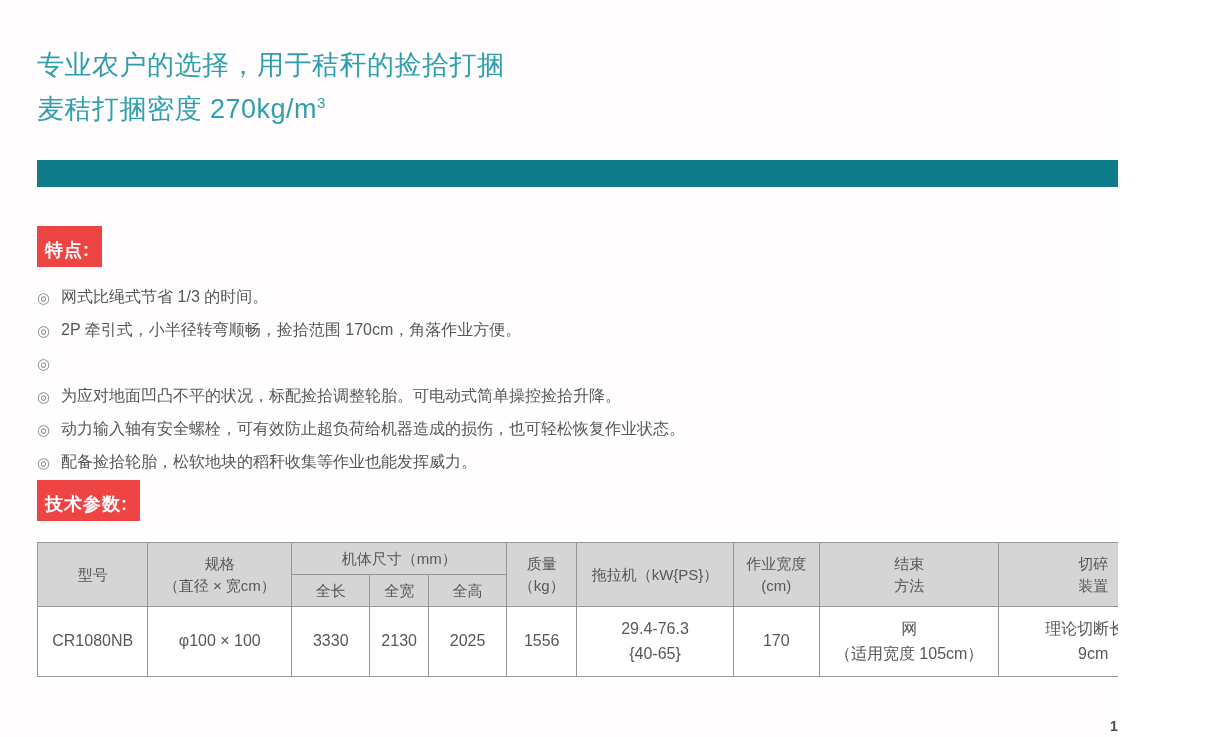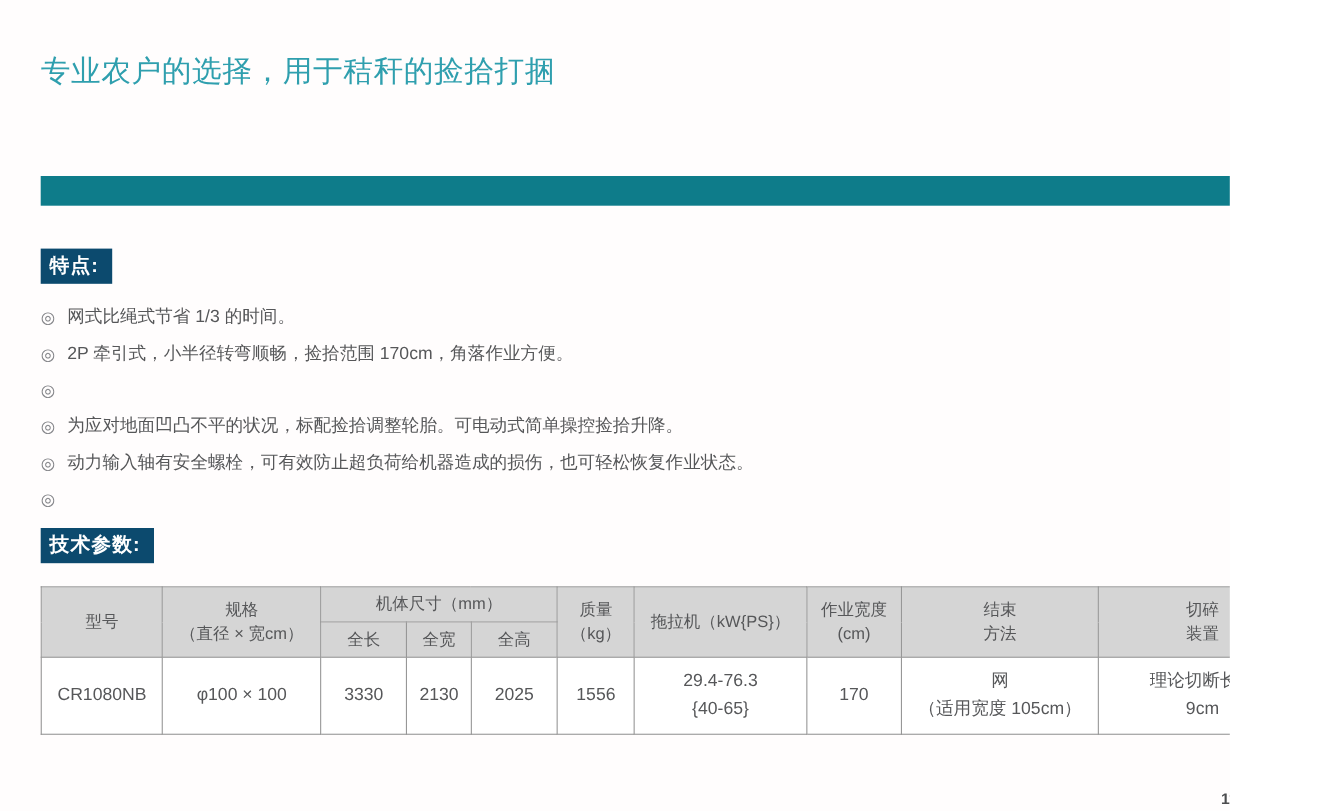--- a/index.html
+++ b/index.html
@@ -10,21 +10,21 @@
     font-family:"Liberation Sans","DejaVu Sans",sans-serif;
     color:#565759;
     text-decoration:underline;
   }
   
   .title-block { position:absolute; left:37px; top:46px; color:#2f9fae; font-size:27px; line-height:38px; letter-spacing:0.5px; }
   .title-block sup { font-size:15px; }
   
   .teal-band { position:absolute; left:37px; top:160px; width:1151px; height:27px; background:#0e7c8a; }
   
-  .sec-heading { display:inline-block; background:#0c4a6e; color:#ffffff; font-weight:bold; font-size:18px; padding:3px 12px 5px 8px; letter-spacing:1px; }
+  .sec-heading { display:inline-block; background:#ef4444; color:#ffffff; font-weight:bold; font-size:18px; padding:12px 12px 5px 8px; letter-spacing:1px; }
   .features { position:absolute; left:37px; top:226px; width:1000px; }
   .bullets { list-style:none; margin-top:14px; font-size:16px; color:#565759; }
   .bullets li { height:33px; display:flex; align-items:center; }
   .bullet-icon { color:#85868a; font-size:15px; margin-right:11px; }
   .specs { position:absolute; left:37px; top:480px; }
   
   table.spec { margin-top:21px; width:1151px; border-collapse:collapse; table-layout:fixed; }
   table.spec th, table.spec td {
     border:1px solid #979797; text-align:center; vertical-align:middle;
     font-weight:normal; color:#565759; overflow:hidden;
@@ -36,20 +36,21 @@
   .pagenum .num { font-size:14px; font-weight:bold; color:#4c4d4f; padding-top:6px; }
   .pagenum .slash { width:1px; height:27px; background:#8c8d8f; transform:rotate(20deg); margin-left:9px; }
 </style>
 </head>
 <body>
 
 <div class="page">
 
   <div class="title-block">
     <div>专业农户的选择，用于秸秆的捡拾打捆</div>
+    <div><span>麦秸打捆密度 270kg/m</span><sup>3</sup></div>
   </div>
 
   <div class="teal-band"></div>
 
   <div class="features">
     <span class="sec-heading">特点:</span>
     <ul class="bullets">
       <li>
           <span class="bullet-icon">◎</span>
           <span>网式比绳式节省 1/3 的时间。</span>
@@ -64,20 +65,21 @@
       <li>
           <span class="bullet-icon">◎</span>
           <span>为应对地面凹凸不平的状况，标配捡拾调整轮胎。可电动式简单操控捡拾升降。</span>
         </li>
       <li>
           <span class="bullet-icon">◎</span>
           <span>动力输入轴有安全螺栓，可有效防止超负荷给机器造成的损伤，也可轻松恢复作业状态。</span>
         </li>
       <li>
           <span class="bullet-icon">◎</span>
+          <span>配备捡拾轮胎，松软地块的稻秆收集等作业也能发挥威力。</span>
         </li>
     </ul>
   </div>
 
   <div class="specs">
     <span class="sec-heading">技术参数:</span>
     <table class="spec">
       <colgroup>
         <col style="width:9.6%">
           <col style="width:12.5%">

